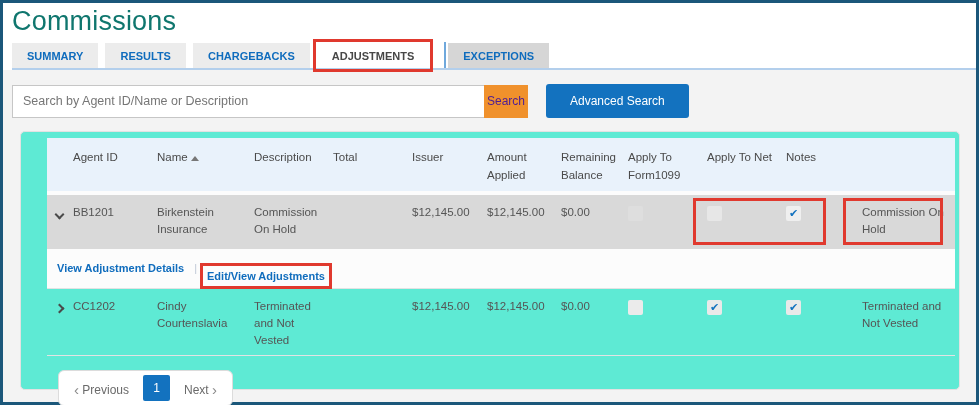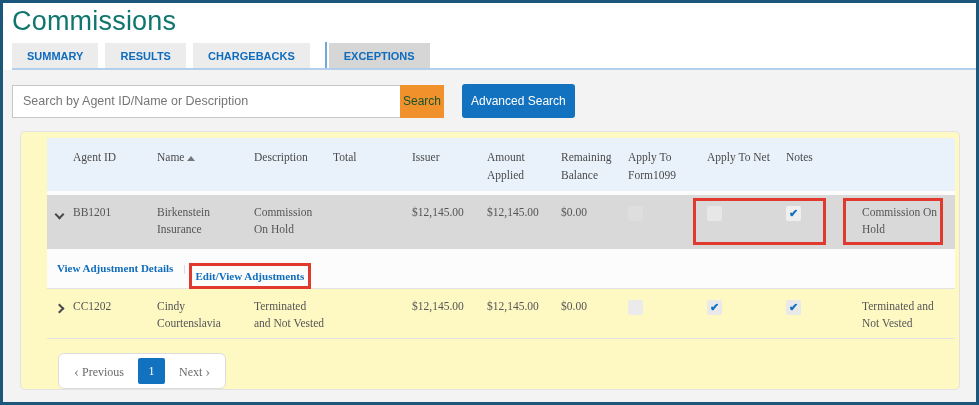--- a/index.html
+++ b/index.html
@@ -22,32 +22,32 @@
   .tab{font-size:11px; font-weight:bold; color:var(--link-blue); background:#ECECEC;
        padding:7px 15px 6px; margin-right:7px; cursor:pointer; white-space:nowrap;}
   .tab.active{background:#fff; color:#474747; outline:3px solid var(--red); outline-offset:1px; position:relative; z-index:2;}
   .tab.shaded{background:#D6D6D6; margin-right:0;}
   .tab-sep{width:2px; height:26px; background:#6FA8DC; margin:0 2px 0 8px;}
   .tab-underline{height:2px; background:#2E75B6; border-bottom:2px solid #B3CFEC;}
 
   
   .content{flex:1; background:var(--page-gray); padding:14px 0 0 0;}
   .search-row{display:flex; align-items:center; margin-left:9px;}
-  .search-input{width:388px; height:33px; border:1px solid #C6C6C6; border-right:none;
+  .search-input{width:472px; height:33px; border:1px solid #C6C6C6; border-right:none;
     padding:0 10px; font-size:12.5px; color:#333; background:#fff; outline:none;
     font-family:"Liberation Sans","DejaVu Sans",sans-serif;}
   .search-input::placeholder{color:#767676;}
-  .btn-search{height:33px; width:44px; background:var(--orange); color:#14532d; border:none;
+  .btn-search{height:33px; width:44px; background:var(--orange); color:#4c1d95; border:none;
     font-size:12px; cursor:pointer; font-family:inherit;}
-  .btn-adv{height:34px; margin-left:18px; padding:0 9px; background:var(--accent-blue); color:#fff;
+  .btn-adv{height:34px; margin-left:18px; padding:0 24px; background:var(--accent-blue); color:#fff;
     border:none; border-radius:3px; font-size:12px; cursor:pointer; font-family:inherit;}
 
   
-  .panel{margin:13px 16px 0 17px; background:#fef9c3; border:1px solid #E2E2E2; border-radius:5px;
-    padding:6px 4px 16px 26px; height:259px;font-family:Liberation Serif, serif;}
+  .panel{margin:13px 16px 0 17px; background:#5eead4; border:1px solid #E2E2E2; border-radius:5px;
+    padding:6px 4px 16px 26px; height:259px;}
   .tbl{font-size:11.5px; color:var(--txt);}
   .trow{display:grid;
     grid-template-columns:26px 84px 97px 79px 79px 75px 74px 67px 79px 79px 76px minmax(0,1fr);
     align-items:start;}
   .cell{padding:9px 8px 6px 0; line-height:1.5;}
   .thead{background:var(--head-blue); color:var(--hd-txt); border-bottom:4px solid #FCFCFC; min-height:50px;}
   .thead .cell{padding-top:11px; line-height:1.55;}
   .sort-caret{display:inline-block; width:0; height:0; border-left:4px solid transparent;
     border-right:4px solid transparent; border-bottom:5px solid #777; margin-left:3px;}
   .row1{background:var(--row-gray); min-height:54px; position:relative;}
@@ -85,20 +85,21 @@
 <body>
 
 <div class="frame">
 
   <div class="hd">
     <h1>Commissions</h1>
     <div class="tabs">
       <div class="tab">SUMMARY</div>
       <div class="tab">RESULTS</div>
       <div class="tab">CHARGEBACKS</div>
+      <div class="tab active">ADJUSTMENTS</div>
       <div class="tab-sep"></div>
       <div class="tab shaded">EXCEPTIONS</div>
     </div>
     <div class="tab-underline"></div>
   </div>
 
   <div class="content">
 
     <div class="search-row">
       <input class="search-input" type="text" placeholder="Search by Agent ID/Name or Description" style="">

